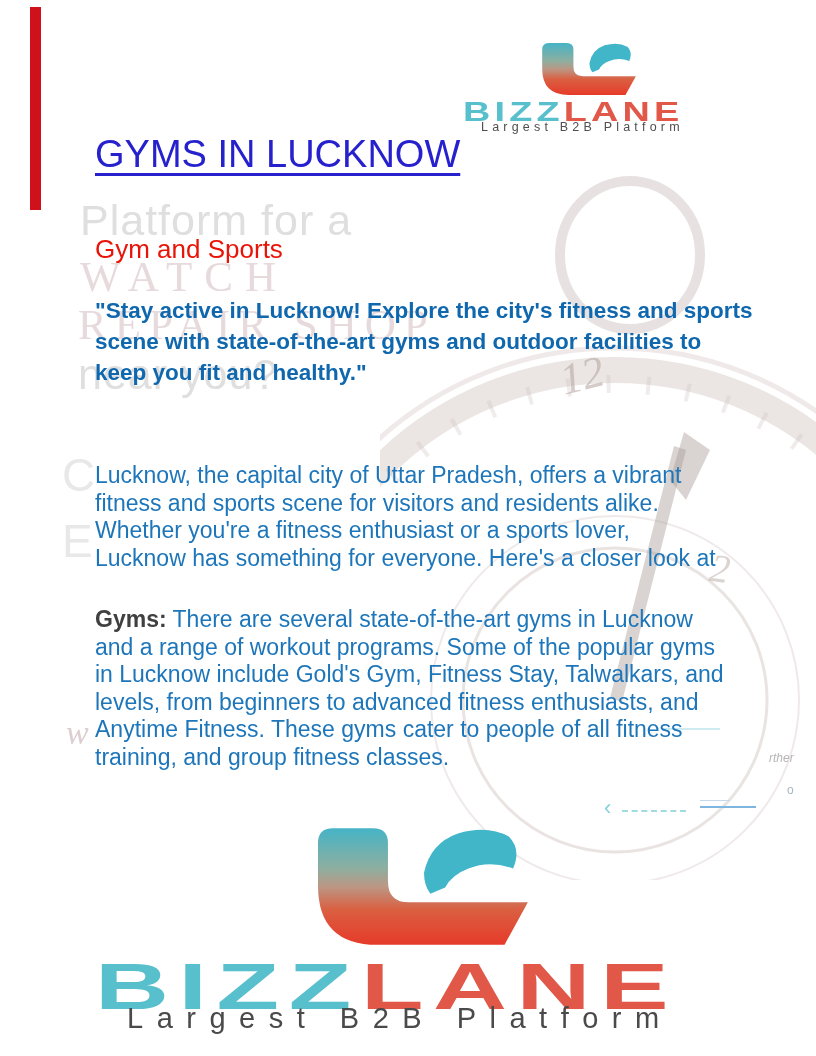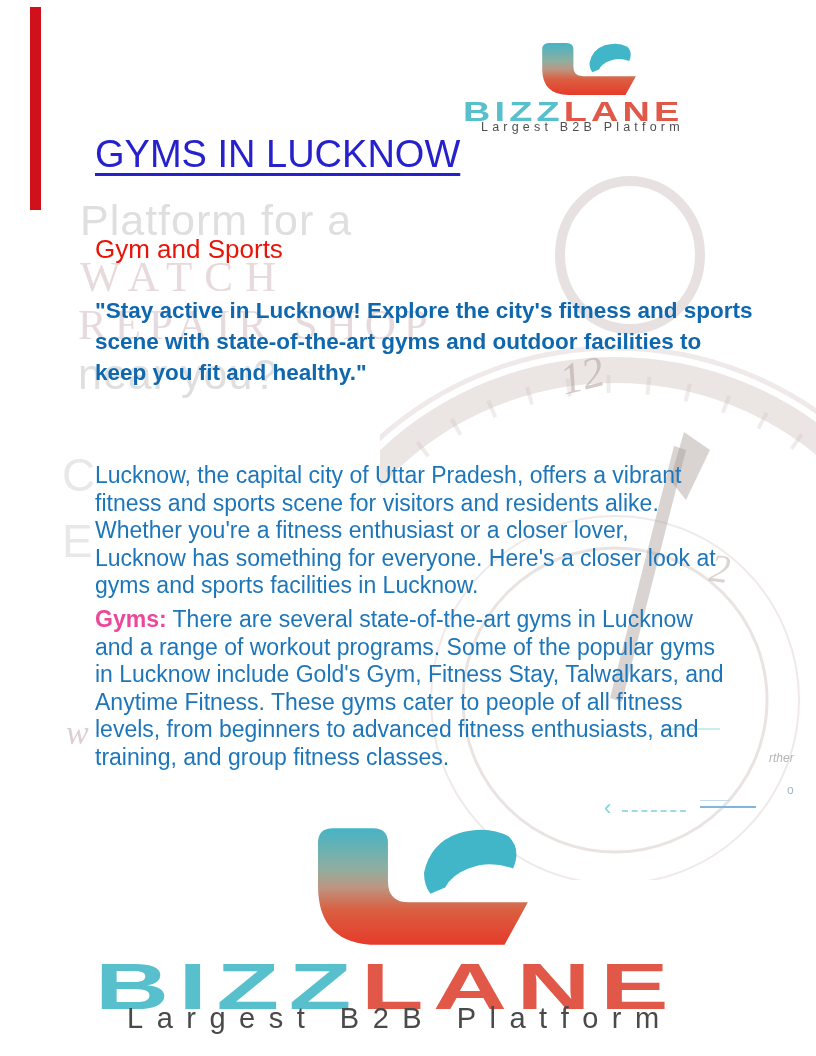--- a/index.html
+++ b/index.html
@@ -24,21 +24,21 @@
 
   
   .z-content{z-index:5;}
   .page-title{
     font-size:38px;color:#2621cd;text-decoration:underline;
     text-decoration-thickness:3px;text-underline-offset:6px;z-index:5;
   }
   .category{font-size:26px;color:#e91408;z-index:5;}
   .quote-line{font-size:22.5px;font-weight:bold;color:#0f67ae;line-height:31px;}
   .body-line{font-size:23px;color:#1d76ba;line-height:27.5px;}
-  .red-label{color:#ec4899;font-weight:bold;}
+  .red-label{color:#404040;font-weight:bold;}
 
   
   .brand{font-weight:bold;transform-origin:left center;display:inline-block;}
   .brand .teal{color:#58bfcd;}
   .brand .coral{color:#e15848;}
   .brand-top{font-size:27px;letter-spacing:3px;transform:scaleX(1.40);}
   .brand-bottom{font-size:64px;letter-spacing:6px;transform:scaleX(1.60);}
   .tagline{color:#4e4e4e;transform-origin:left center;}
   .tagline-top{font-size:12.5px;letter-spacing:4.2px;}
   .tagline-bottom{font-size:29px;letter-spacing:13.5px;color:#4a4a4a;}
@@ -104,31 +104,30 @@
 
   <div class="abs z-content" style="left:95px;top:295px;">
     <div class="quote-line">"Stay active in Lucknow! Explore the city's fitness and sports</div>
     <div class="quote-line">scene with state-of-the-art gyms and outdoor facilities to</div>
     <div class="quote-line">keep you fit and healthy."</div>
   </div>
 
   <div class="abs z-content" style="left:95px;top:462px;">
     <div class="body-line">Lucknow, the capital city of Uttar Pradesh, offers a vibrant</div>
     <div class="body-line">fitness and sports scene for visitors and residents alike.</div>
-    <div class="body-line">Whether you're a fitness enthusiast or a closer lover,</div>
+    <div class="body-line">Whether you're a fitness enthusiast or a sports lover,</div>
     <div class="body-line">Lucknow has something for everyone. Here's a closer look at</div>
-    <div class="body-line">gyms and sports facilities in Lucknow.</div>
   </div>
 
   <div class="abs z-content" style="left:95px;top:606px;">
     <div class="body-line"><span class="red-label">Gyms:</span><span> There are several state-of-the-art gyms in Lucknow</span></div>
     <div class="body-line">and a range of workout programs. Some of the popular gyms</div>
     <div class="body-line">in Lucknow include Gold's Gym, Fitness Stay, Talwalkars, and</div>
+    <div class="body-line">levels, from beginners to advanced fitness enthusiasts, and</div>
     <div class="body-line">Anytime Fitness. These gyms cater to people of all fitness</div>
-    <div class="body-line">levels, from beginners to advanced fitness enthusiasts, and</div>
     <div class="body-line">training, and group fitness classes.</div>
   </div>
 
   <svg class="abs" style="left:318px;top:828px;z-index:5;" width="212" height="119" viewBox="0 0 200 112">
     <defs>
       <linearGradient id="gradBottom" x1="0" y1="0" x2="0" y2="1">
         <stop offset="0" stop-color="#45b4c6"></stop>
           <stop offset="0.35" stop-color="#8fae9f"></stop>
         <stop offset="0.5" stop-color="#bb9784"></stop>
           <stop offset="0.7" stop-color="#da5f41"></stop>

